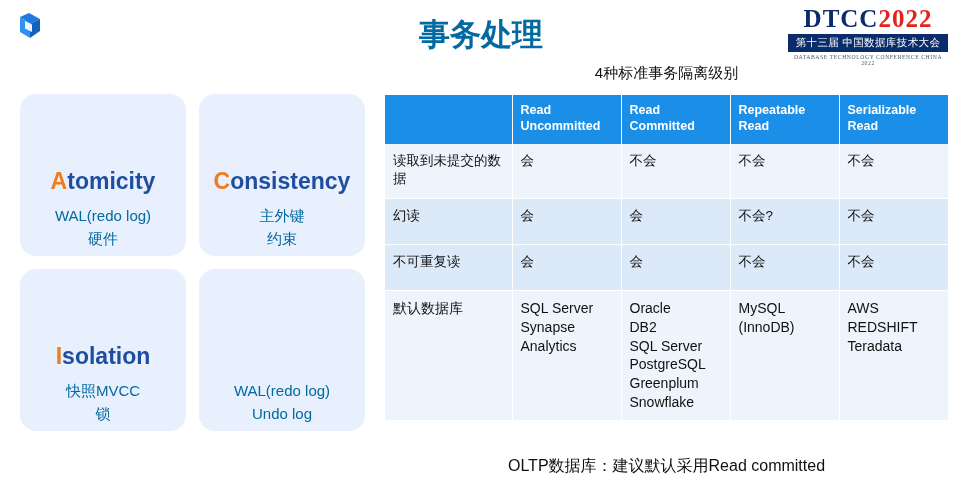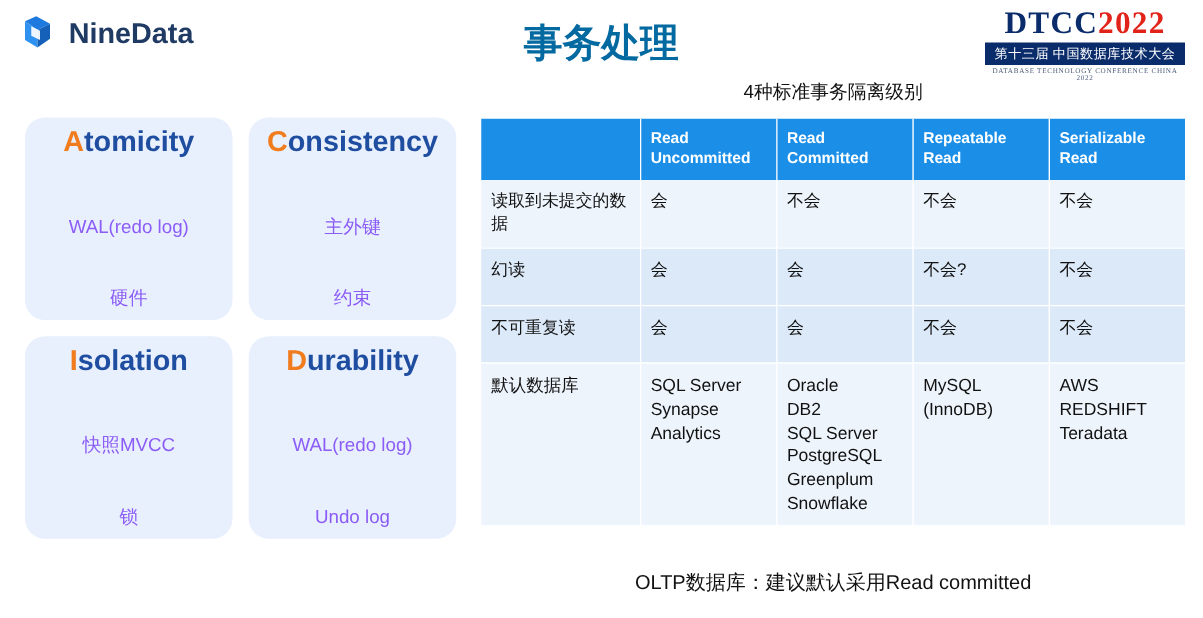--- a/index.html
+++ b/index.html
@@ -79,34 +79,34 @@
     grid-template-columns: 166px 166px;
     grid-template-rows: 162px 162px;
     gap: 13px 13px;
   }
   .acid-card {
     background: #e8effd;
     border-radius: 16px;
     display: flex;
     flex-direction: column;
     align-items: center;
-    justify-content: space-between;
+    justify-content: flex-end;
     padding: 6px 4px;
   }
   .acid-title {
     font-size: 23px;
     font-weight: bold;
     color: #1f4ea1;
     margin-bottom: 10px;
     white-space: nowrap;
   }
   .acid-title .first { color: #f07c1e; }
   .acid-line {
     font-size: 15px;
-    color: #8b5cf6;
+    color: #0369a1;
     line-height: 1.5;
     text-align: center;
   }
 
   
   #table-caption {
     position: absolute;
     left: 385px; top: 64px;
     width: 563px;
     text-align: center;
@@ -175,21 +175,20 @@
 
 <div id="logo-area">
   <span id="logo-mark">
     <svg width="32" height="32" viewBox="0 0 32 32" aria-hidden="true">
       <path d="M6 7 L15 3 L26 9 L16 14 Z" fill="#1f7ae0"></path>
       <path d="M6 7 L6 22 L16 28 L16 14 Z" fill="#2f92f0"></path>
       <path d="M26 9 L26 21 L16 28 L16 14 Z" fill="#1560b8"></path>
       <path d="M11 11 L18 14.5 L18 22 L11 18.5 Z" fill="#ffffff" opacity="0.92"></path>
     </svg>
   </span>
-  <span id="logo-text">NineData</span>
 </div>
 
 <div id="slide-title">事务处理</div>
 
 <div id="conf-logo">
   <div class="conf-top">
     <span>DTCC</span><span class="year">2022</span>
   </div>
   <div class="conf-mid">第十三届 中国数据库技术大会</div>
   <div class="conf-bot">DATABASE TECHNOLOGY CONFERENCE CHINA 2022</div>
@@ -215,23 +214,20 @@
 
   <div class="acid-card">
     <div class="acid-title">
       <span class="first">I</span><span>solation</span>
     </div>
     <div class="acid-line">快照MVCC</div>
     <div class="acid-line">锁</div>
   </div>
 
   <div class="acid-card">
-    <div class="acid-title">
-      <span class="first">D</span><span>urability</span>
-    </div>
     <div class="acid-line">WAL(redo log)</div>
     <div class="acid-line">Undo log</div>
   </div>
 
 </div>
 
 <div id="table-caption">4种标准事务隔离级别</div>
 
 <table id="iso-table">
   <colgroup>

